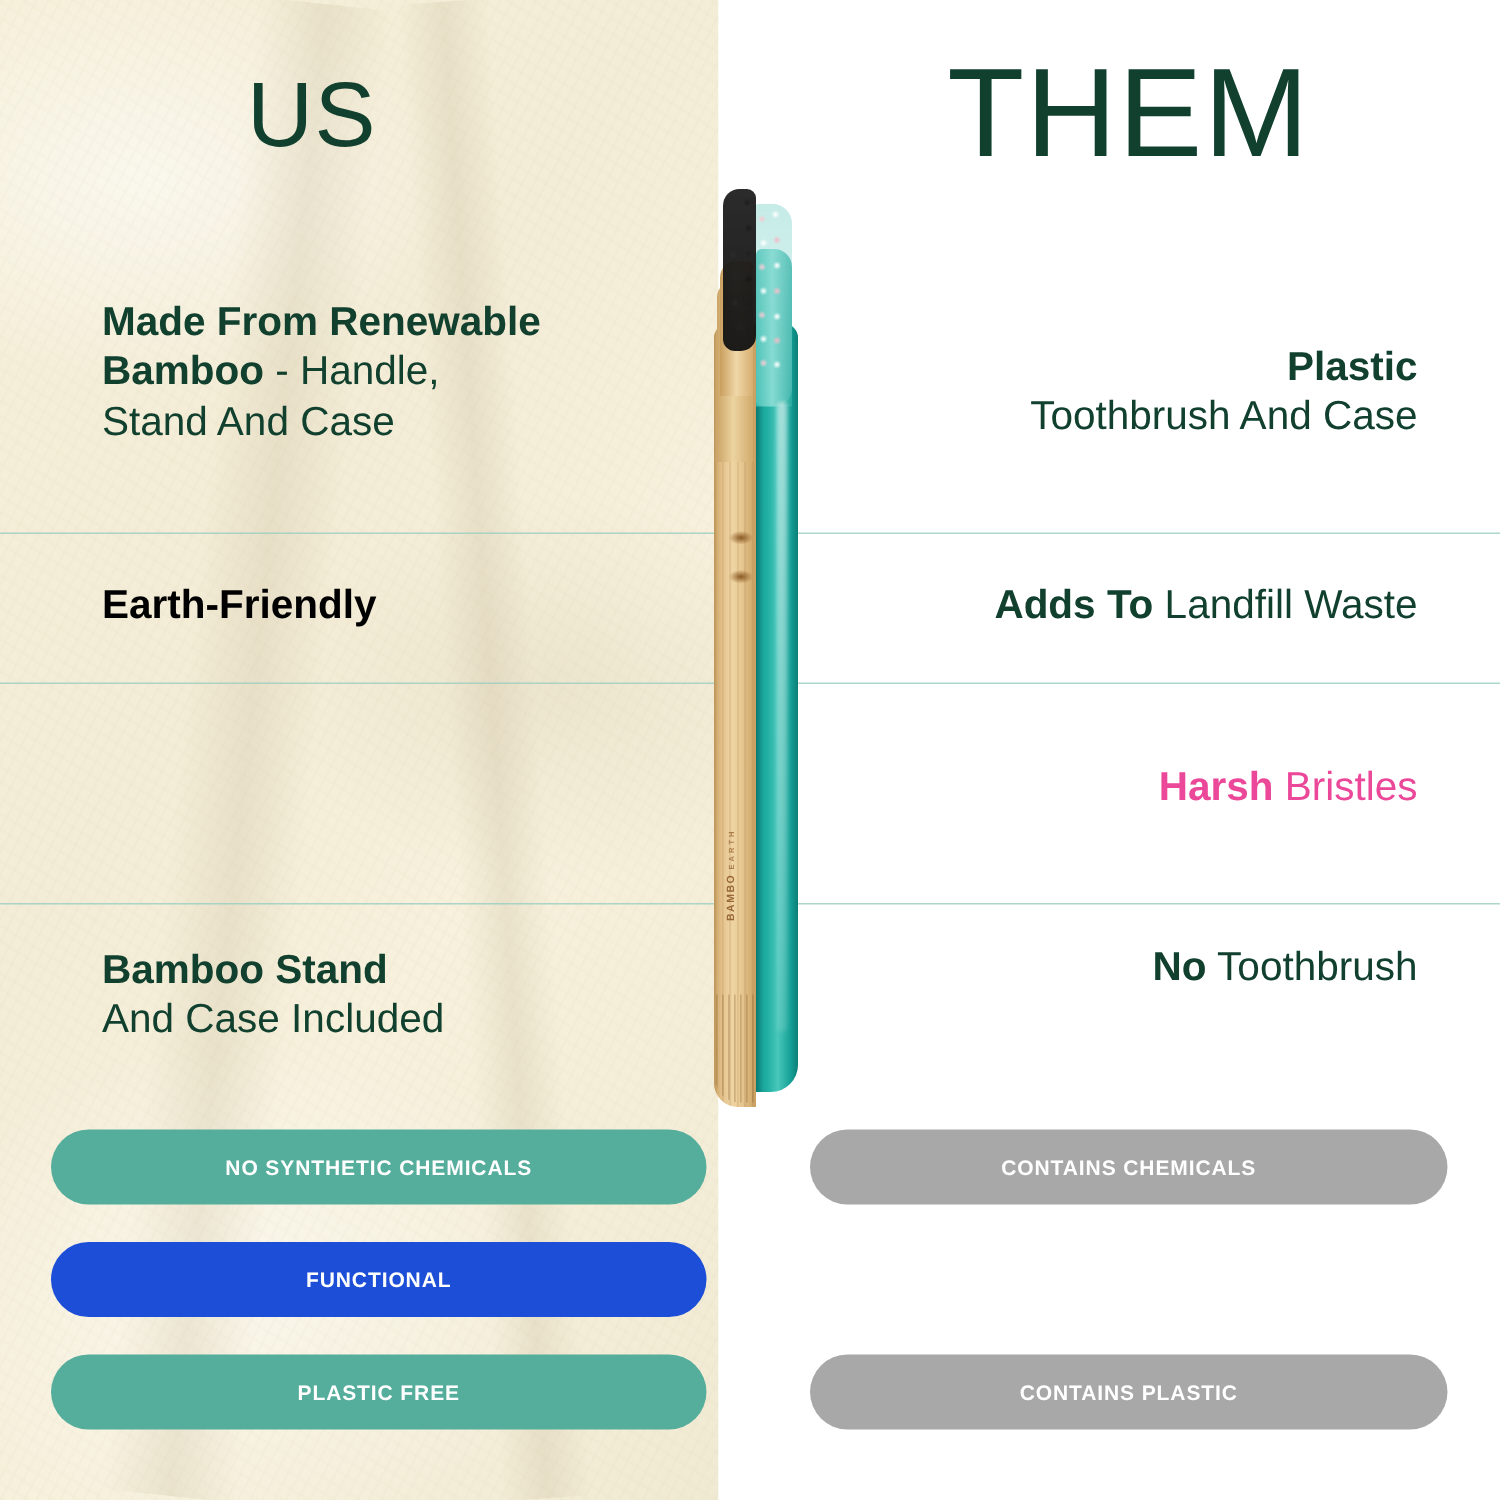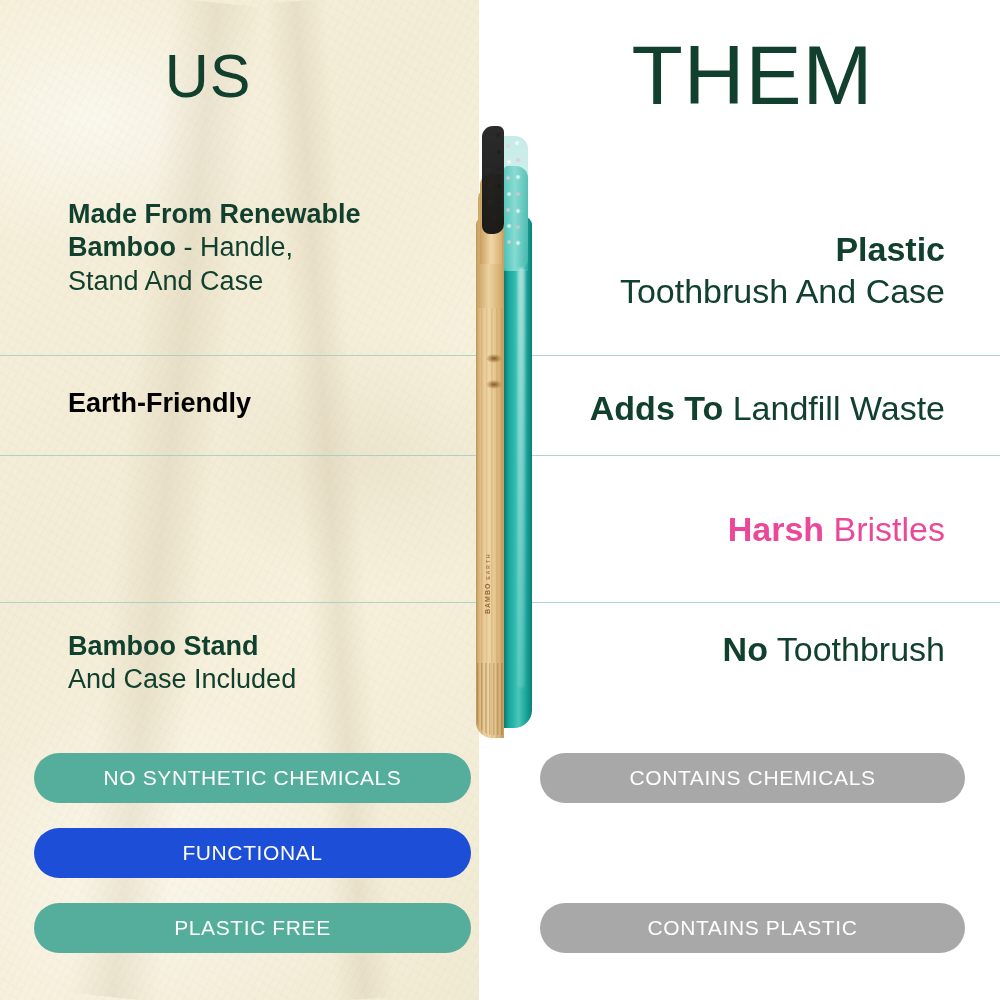--- a/index.html
+++ b/index.html
@@ -79,42 +79,42 @@
   .feat {
     position: absolute;
     color: #11402f;
     line-height: 1.24;
   }
   .feat .ln { display: block; }
   .feat b { font-weight: 700; }
   .feat .lt { font-weight: 400; }
 
   .feat-left  { left: 68px; width: 380px; text-align: left; font-size: 27px; }
-  .feat-right { right: 55px; width: 430px; text-align: right; font-size: 34px; }
+  .feat-right { right: 55px; width: 430px; text-align: right; font-size: 27px; }
 
   #feat-left-1  { top: 198px; }
   #feat-left-2  { top: 387px; }
   #feat-left-3  { top: 490px; }
   #feat-left-4  { top: 630px; }
 
   #feat-right-1 { top: 228px; }
   #feat-right-2 { top: 387px; }
   #feat-right-3 { top: 508px; }
   #feat-right-4 { top: 628px; }
 
   
   .pill {
     position: absolute;
     display: flex;
     align-items: center;
     justify-content: center;
     border-radius: 40px;
     color: #ffffff;
-    font-size: 21px;
-    font-weight: 400;
+    font-size: 14px;
+    font-weight: 700;
     letter-spacing: .6px;
     height: 50px;
   }
   .pill-left  { left: 34px;  width: 437px; }
   .pill-right { left: 540px; width: 425px; }
 
   #pill-left-1  { top: 753px; }
   #pill-left-2  { top: 828px; }
   #pill-left-3  { top: 903px; }
   #pill-right-1 { top: 753px; }

